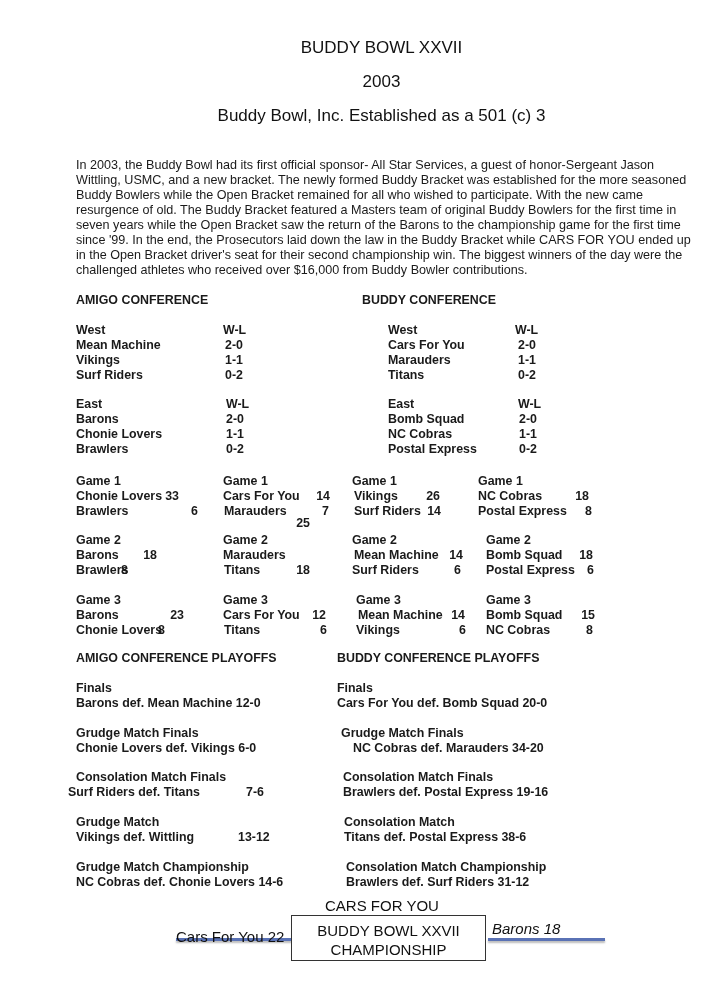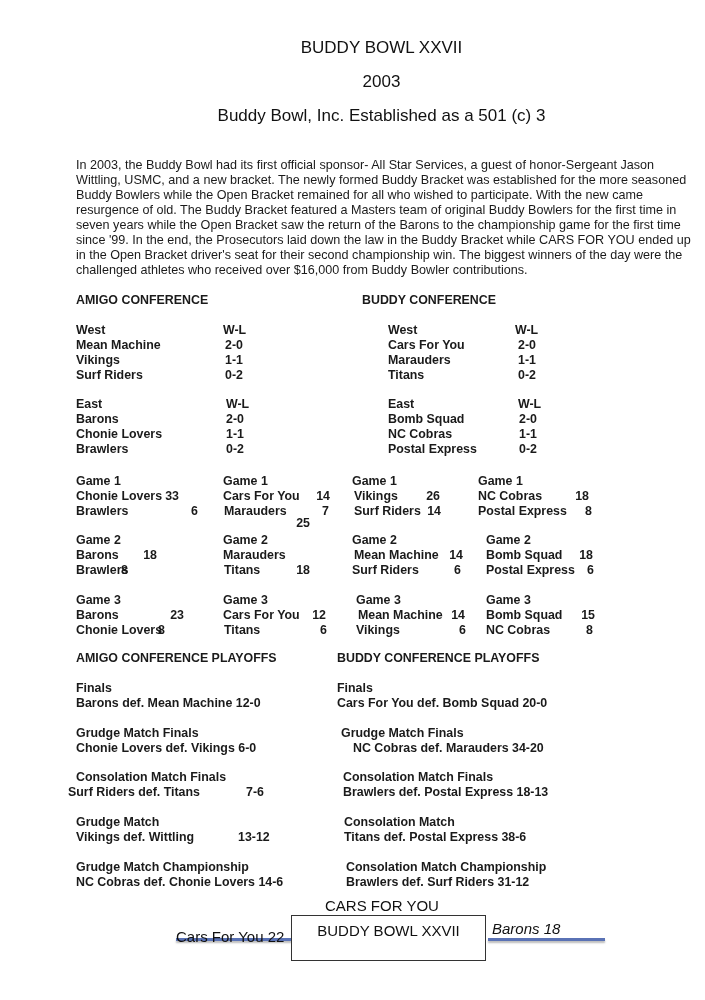--- a/index.html
+++ b/index.html
@@ -155,27 +155,28 @@
     <div class="row u" style="left: 76px; top: 815px;">Grudge Match</div>
     <div class="row" style="left: 76px; top: 830px;">Vikings def. Wittling</div>
     <div class="row" style="left: 238px; top: 830px;">13-12</div>
     <div class="row u" style="left: 76px; top: 860px;">Grudge Match Championship</div>
     <div class="row" style="left: 76px; top: 875px;">NC Cobras def. Chonie Lovers 14-6</div>
     <div class="row u" style="left: 337px; top: 681px;">Finals</div>
     <div class="row" style="left: 337px; top: 696px;">Cars For You def. Bomb Squad 20-0</div>
     <div class="row u" style="left: 341px; top: 726px;">Grudge Match Finals</div>
     <div class="row" style="left: 341px; top: 741px; margin-left: 12px;">NC Cobras def. Marauders 34-20</div>
     <div class="row u" style="left: 343px; top: 770px;">Consolation Match Finals</div>
-    <div class="row" style="left: 343px; top: 785px;">Brawlers def. Postal Express 18-13</div>
+    <div class="row" style="left: 343px; top: 785px;">Brawlers def. Postal Express 19-16</div>
     <div class="row u" style="left: 344px; top: 815px;">Consolation Match</div>
     <div class="row" style="left: 344px; top: 830px;">Titans def. Postal Express 38-6</div>
     <div class="row u" style="left: 346px; top: 860px; text-align: right;">Consolation Match Championship</div>
     <div class="row" style="left: 346px; top: 875px;">Brawlers def. Surf Riders 31-12</div>
   </div>
 
 <div class="abs normal" style="left:325px;top:897px;">CARS FOR YOU</div>
 <div class="line" style="left:176px;top:938px;width:116px;"></div>
 <div class="abs normal" style="left:176px;top:920px;margin-top:8px;">Cars For You 22</div>
 <div class="line" style="left:488px;top:938px;width:117px;"></div>
 <div class="abs normal" style="left:492px;top:920px;font-style:italic;">Barons 18</div>
 <div class="champ-box">
   <div>BUDDY BOWL XXVII</div>
+  <div>CHAMPIONSHIP</div>
 </div>
 
 </body></html>

